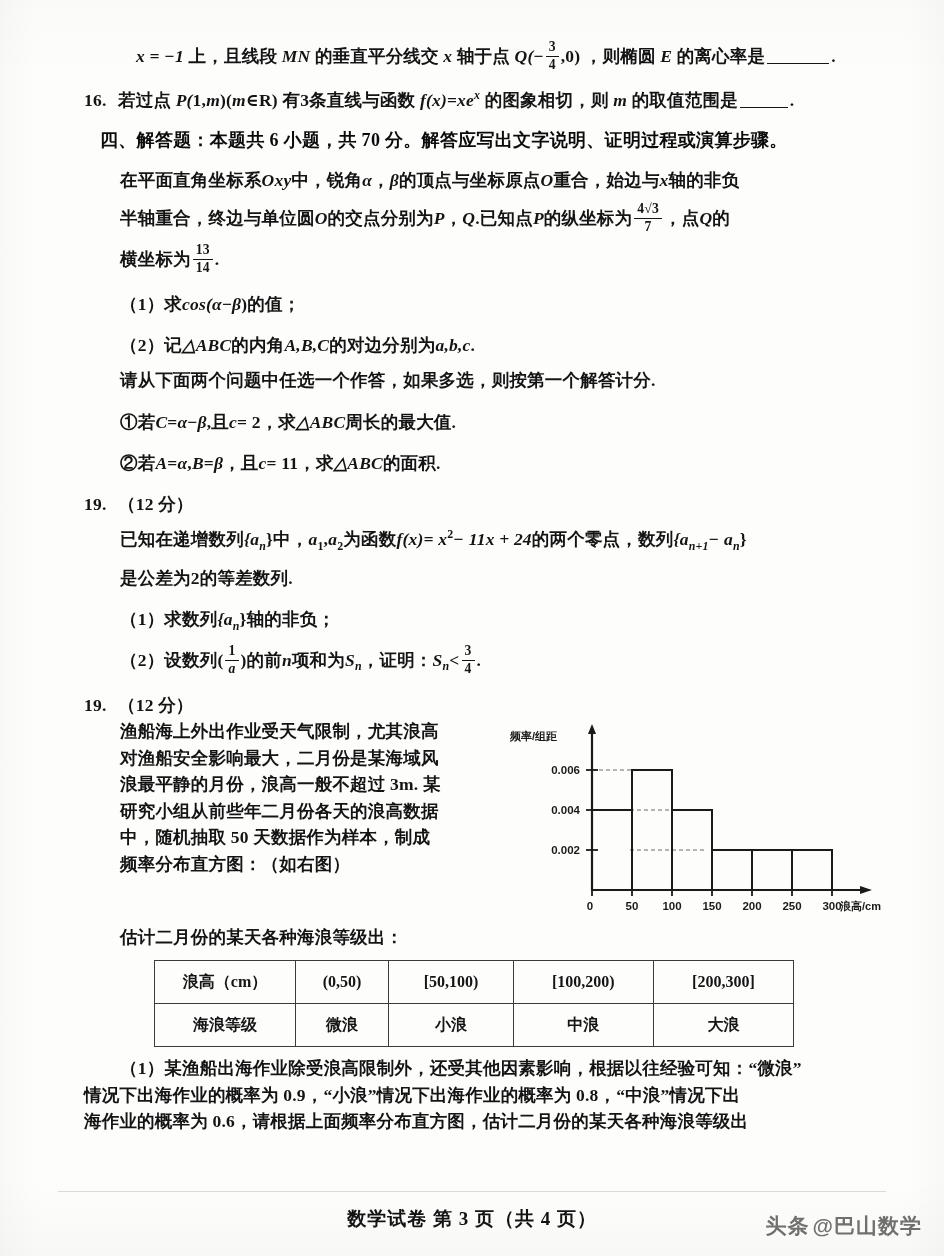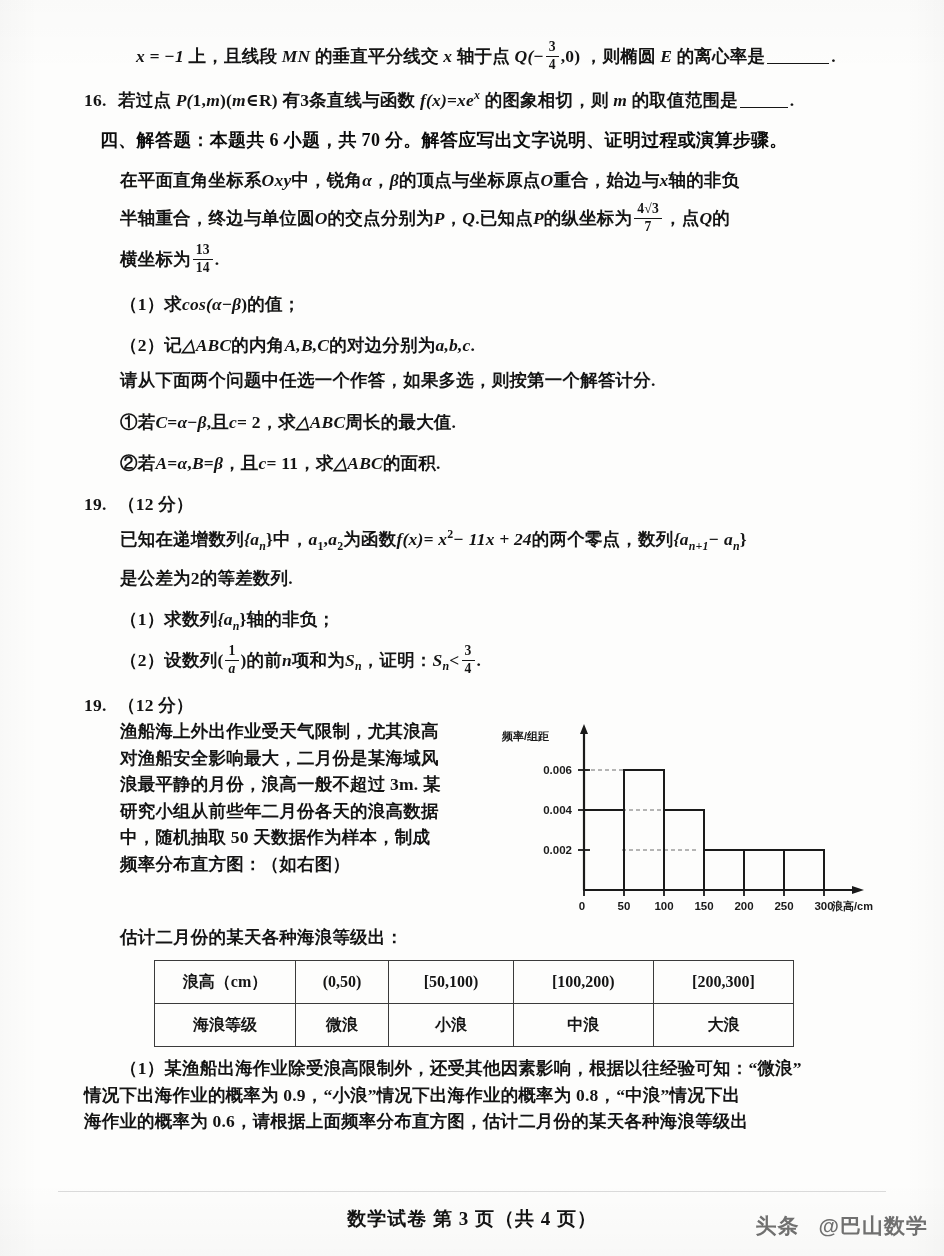--- a/index.html
+++ b/index.html
@@ -69,21 +69,21 @@
     display:inline-block;
     border-bottom:1.6px solid #161616;
     width:62px;height:.95em;
     vertical-align:-2px;margin:0 2px;
   }
   .blank.short{width:48px;}
   
   .q19wrap{
     display:flex;
     align-items:flex-start;
-    gap:10px;
+    gap:18px;
   }
   .q19text{
     width:400px;
     flex:0 0 400px;
     padding-left:36px;
     box-sizing:border-box;
   }
   .q19text .ln{line-height:1.52;}
   .chartbox{
     flex:1 1 auto;
@@ -125,22 +125,22 @@
     letter-spacing:1px;
     color:#131313;
   }
   .footer-rule{
     position:absolute;
     left:58px;right:58px;bottom:64px;
     border-top:1px solid #dadada;
   }
   .watermark{
     position:absolute;
-    right:16px;bottom:16px;
-    display:flex;align-items:center;gap:19px;
+    right:22px;bottom:16px;
+    display:flex;align-items:center;gap:3px;
     font-family:"Liberation Sans","DejaVu Sans",sans-serif;
     font-size:21px;
     font-weight:800;
     color:#5d5d5d;
     letter-spacing:1px;
     opacity:.88;
   }
   .wm-at{font-size:21px;}
 </style>
 </head>

